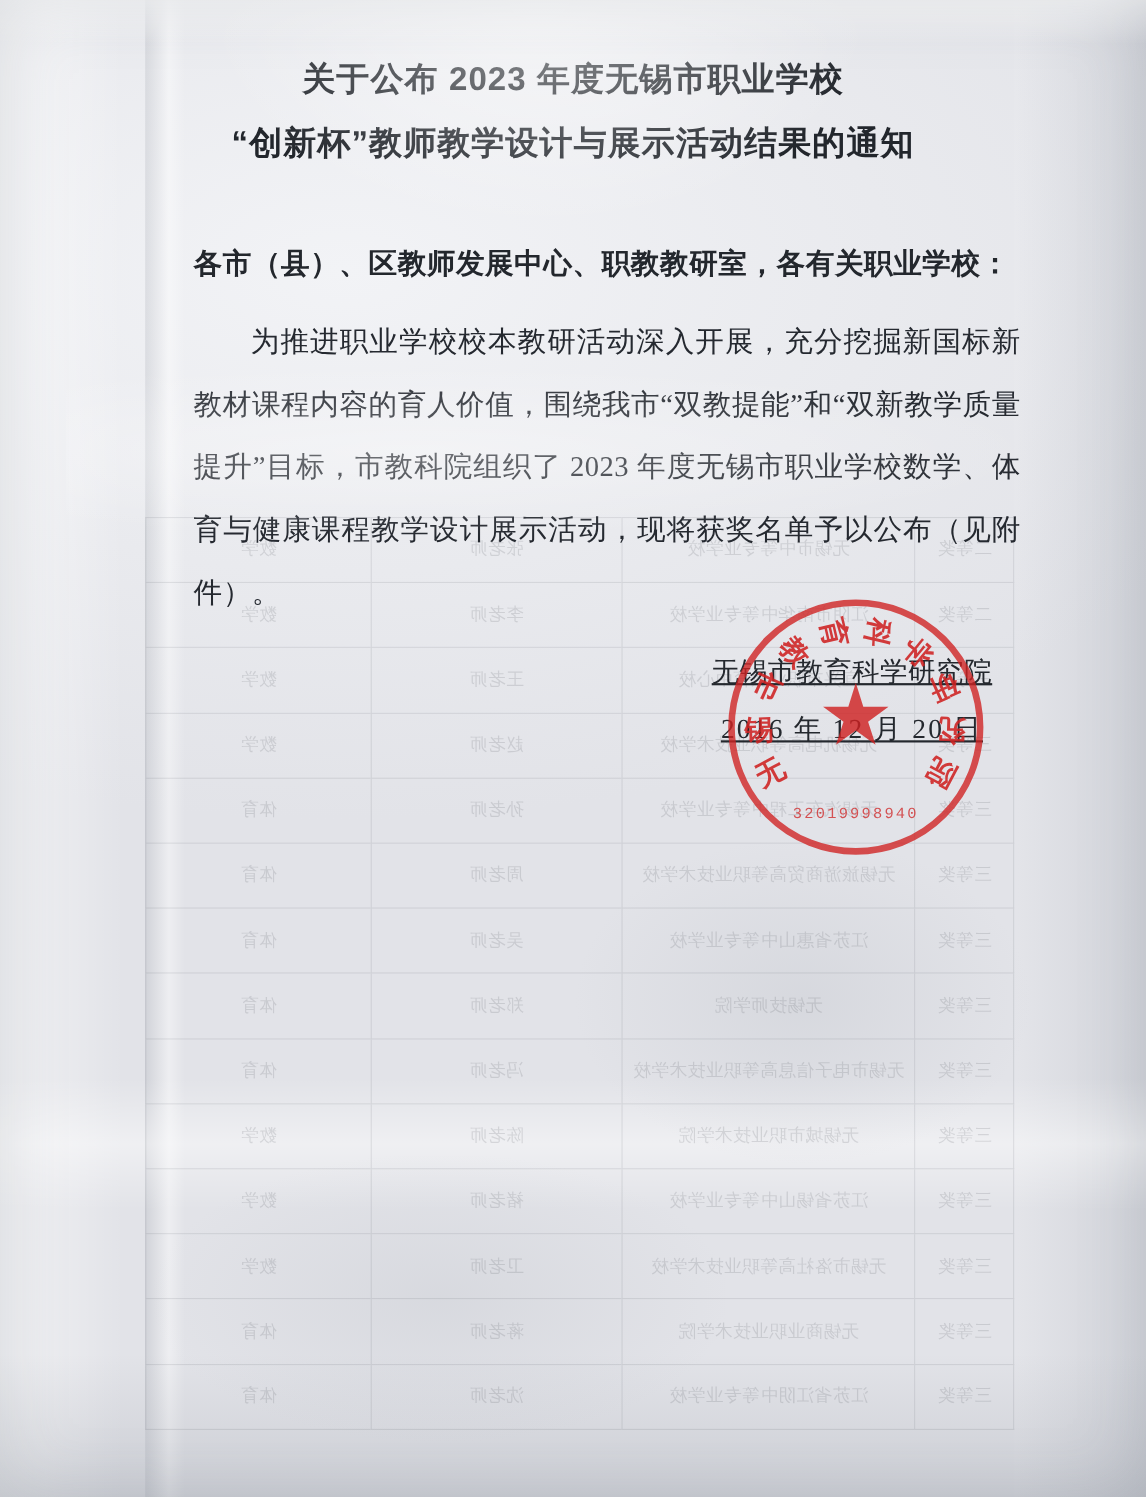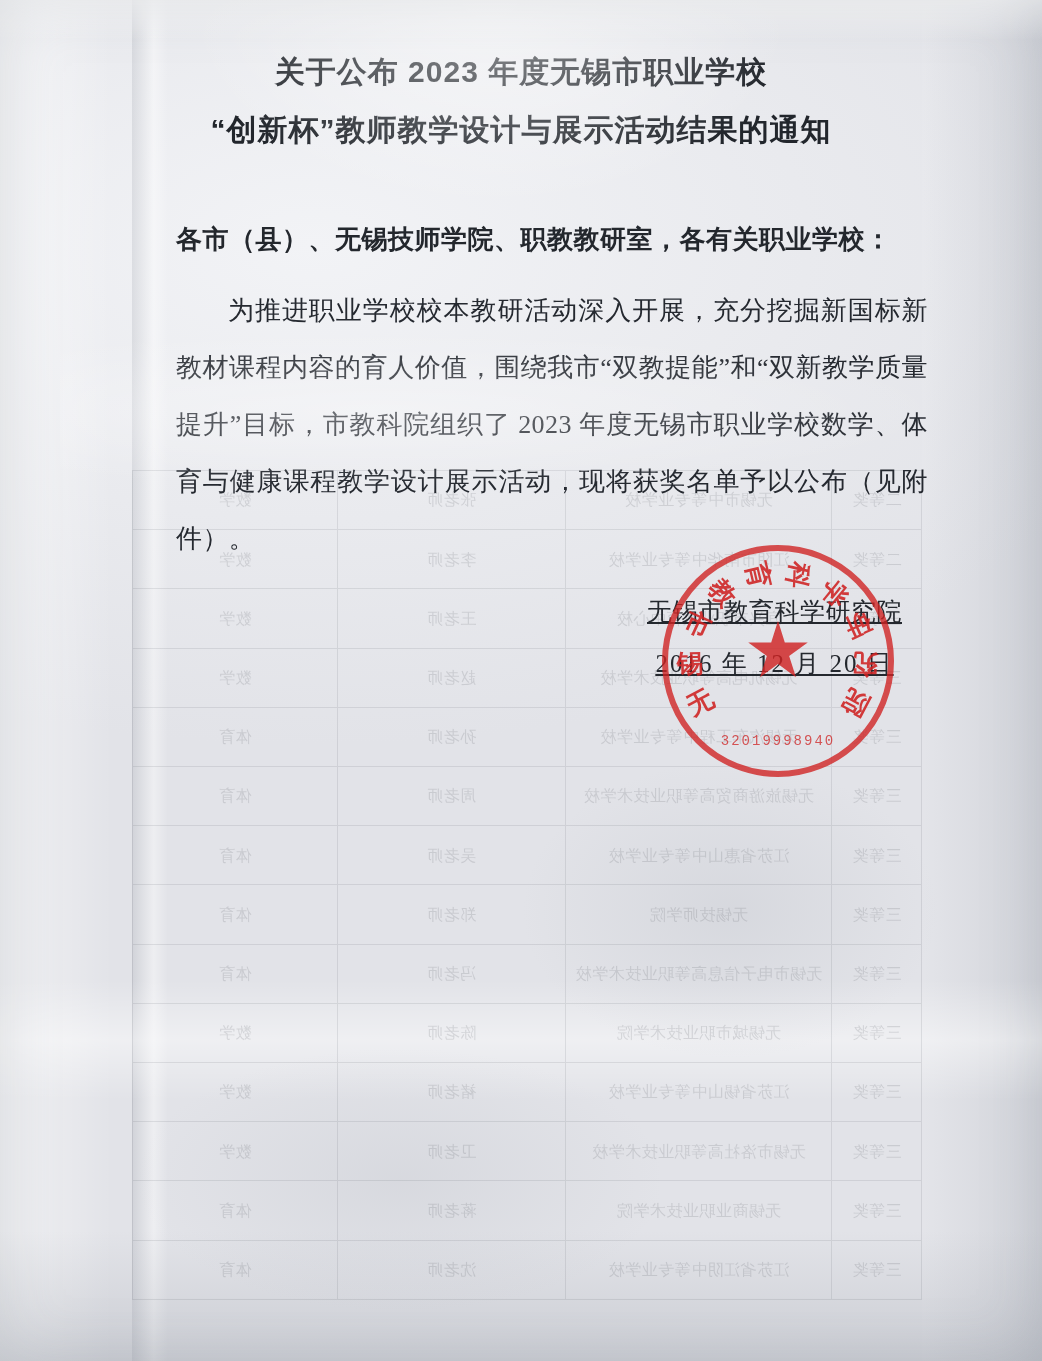--- a/index.html
+++ b/index.html
@@ -330,21 +330,21 @@
           <td class="c4">体育</td>
         </tr>
       </tbody>
     </table>
   </div>
 
   <div class="doc">
     <div class="title title-1">关于公布 2023 年度无锡市职业学校</div>
     <div class="title title-2">“创新杯”教师教学设计与展示活动结果的通知</div>
 
-    <div class="salutation">各市（县）、无锡技师学院、职教教研室，各有关职业学校：</div>
+    <div class="salutation">各市（县）、区教师发展中心、职教教研室，各有关职业学校：</div>
 
     <div class="body-text">为推进职业学校校本教研活动深入开展，充分挖掘新国标新教材课程内容的育人价值，围绕我市“双教提能”和“双新教学质量提升”目标，市教科院组织了 2023 年度无锡市职业学校数学、体育与健康课程教学设计展示活动，现将获奖名单予以公布（见附件）。</div>
 
     <div class="signature">
       <div class="sig-line-1">无锡市教育科学研究院</div>
       <div class="sig-line-2">2016 年 12 月 20 日</div>
     </div>
   </div>
 
   <div class="seal">

